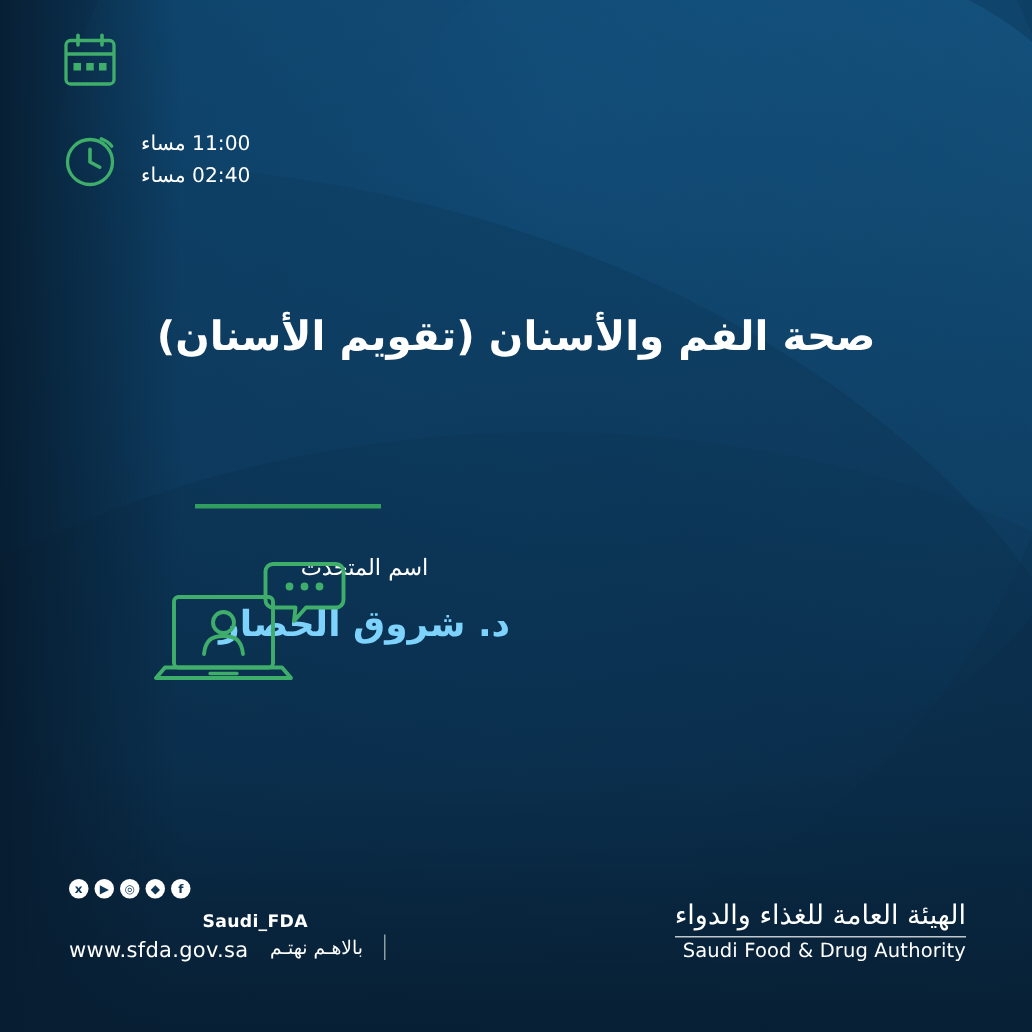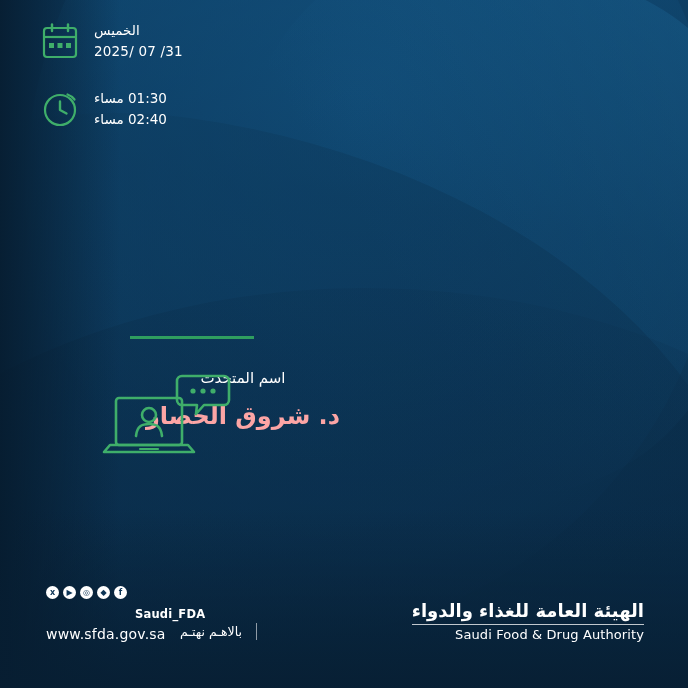--- a/index.html
+++ b/index.html
@@ -160,21 +160,21 @@
     width: 230px;
     text-align: center;
   }
   .speaker-label {
     color: #ffffff;
     font-size: 15px;
     line-height: 1.6;
     margin-bottom: 8px;
   }
   .speaker-name {
-    color: #fca5a5;
+    color: #7dd3fc;
     font-size: 24px;
     font-weight: bold;
     line-height: 1.5;
   }
 
   
   .illustration {
     position: absolute;
     top: 372px;
     left: 96px;
@@ -240,21 +240,21 @@
     gap: 12px;
     direction: ltr;
   }
   .sfda-wordmark {
     text-align: right;
     color: #ffffff;
     direction: rtl;
   }
   .sfda-ar {
     font-size: 18px;
-    font-weight: bold;
+    font-weight: normal;
     letter-spacing: 0.5px;
     line-height: 1.25;
     white-space: nowrap;
   }
   .sfda-en {
     font-size: 13px;
     font-weight: normal;
     direction: ltr;
     text-align: right;
     letter-spacing: 0.1px;
@@ -279,53 +279,50 @@
   <div class="bg-swoosh-2"></div>
   <div class="bg-diag-light"></div>
   <div class="bg-swoosh-3"></div>
   <div class="bg-swoosh-4"></div>
   <div class="bg-edge-left"></div>
   <div class="bg-edge-bottom"></div>
 
   <div class="info-block">
 
     <div class="info-row">
-      <div class="info-text">
-        <span class="line">الخميس</span>
-        <span class="line">31/ 07 /2025</span>
-      </div>
       <div class="icon-box">
         <svg width="38" height="38" viewBox="0 0 38 38" fill="none">
           <rect x="3" y="6" width="32" height="29" rx="3" stroke="#3fae6a" stroke-width="2.2"></rect>
           <line x1="3" y1="15" x2="35" y2="15" stroke="#3fae6a" stroke-width="2.2"></line>
           <line x1="11" y1="2.5" x2="11" y2="9" stroke="#3fae6a" stroke-width="2.4" stroke-linecap="round"></line>
           <line x1="27" y1="2.5" x2="27" y2="9" stroke="#3fae6a" stroke-width="2.4" stroke-linecap="round"></line>
           <rect x="8" y="21" width="5" height="5" fill="#3fae6a"></rect>
           <rect x="16.5" y="21" width="5" height="5" fill="#3fae6a"></rect>
           <rect x="25" y="21" width="5" height="5" fill="#3fae6a"></rect>
         </svg>
       </div>
     </div>
 
     <div class="info-row">
       <div class="info-text">
-        <span class="line">01:30 مساء</span>
+        <span class="line">11:00 مساء</span>
         <span class="line">02:40 مساء</span>
       </div>
       <div class="icon-box">
         <svg width="38" height="38" viewBox="0 0 38 38" fill="none">
           <circle cx="19" cy="20" r="15" stroke="#3fae6a" stroke-width="2.2"></circle>
           <path d="M19 11.5 V20 L25.5 23.5" stroke="#3fae6a" stroke-width="2.4" stroke-linecap="round" stroke-linejoin="round"></path>
           <path d="M26.5 4.5 C29.5 5.5 32 7.5 33.5 9.5" stroke="#3fae6a" stroke-width="2.2" stroke-linecap="round"></path>
         </svg>
       </div>
     </div>
 
   </div>
 
+  <div class="title">صحة الفم والأسنان (تقويم الأسنان)</div>
 
   <div class="rule"></div>
 
   <div class="speaker">
     <div class="speaker-label">اسم المتحدث</div>
     <div class="speaker-name">د. شروق الحصار</div>
   </div>
 
   <div class="illustration">
     <svg width="140" height="110" viewBox="0 0 140 110" fill="none">

